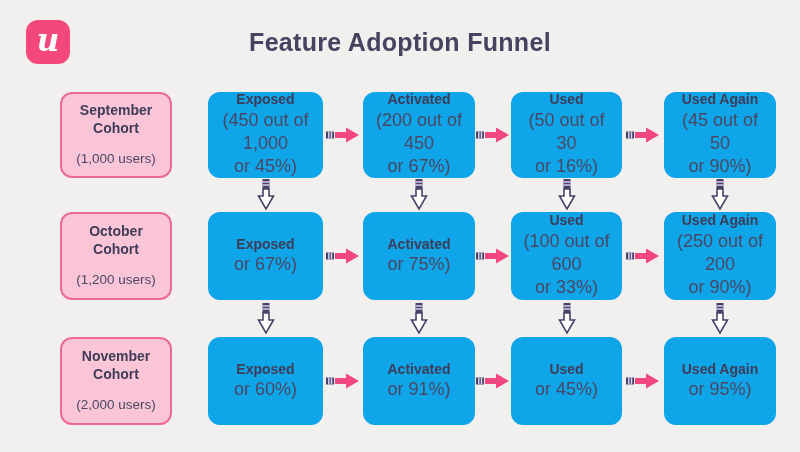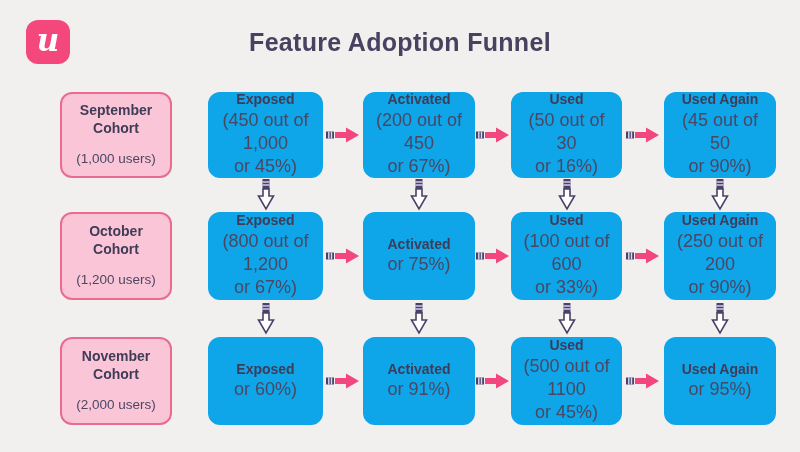--- a/index.html
+++ b/index.html
@@ -127,21 +127,20 @@
     <rect x="5.5" y="5.3" width="7" height="1.4" fill="#dcd6f7"></rect>
     <polygon points="6,10 12,10 12,17 16.5,17 9,30 1.5,17 6,17" fill="#ffffff" stroke="#4a4167" stroke-width="1.6"></polygon>
   </svg>
 
   <div class="box cohort" style="grid-area:3/1">
     <div class="box-title">October Cohort</div>
     <div class="box-line">(1,200 users)</div>
   </div>
   <div class="box stage" style="grid-area:3/3">
     <div class="box-title">Exposed</div>
-    <div class="box-line">(800 out of 1,200</div>
     <div class="box-line">or 67%)</div>
   </div>
   <svg class="arrow" style="grid-area:3/4" width="34" height="18" viewBox="0 0 34 18">
     <rect x="0" y="5.5" width="8" height="7" fill="#4a4167"></rect>
     <rect x="2.1" y="5.5" width="1.4" height="7" fill="#dcd6f7"></rect>
     <rect x="4.8" y="5.5" width="1.4" height="7" fill="#dcd6f7"></rect>
     <polygon points="9,6 20,6 20,1.5 33,9 20,16.5 20,12 9,12" fill="#f2477e"></polygon>
   </svg>
   <div class="box stage" style="grid-area:3/5">
     <div class="box-title">Activated</div>
@@ -214,21 +213,20 @@
     <div class="box-line">or 91%)</div>
   </div>
   <svg class="arrow" style="grid-area:5/6" width="34" height="18" viewBox="0 0 34 18">
     <rect x="0" y="5.5" width="8" height="7" fill="#4a4167"></rect>
     <rect x="2.1" y="5.5" width="1.4" height="7" fill="#dcd6f7"></rect>
     <rect x="4.8" y="5.5" width="1.4" height="7" fill="#dcd6f7"></rect>
     <polygon points="9,6 20,6 20,1.5 33,9 20,16.5 20,12 9,12" fill="#f2477e"></polygon>
   </svg>
   <div class="box stage" style="grid-area:5/7">
     <div class="box-title">Used</div>
-    <div class="box-line">(500 out of 1100</div>
     <div class="box-line">or 45%)</div>
   </div>
   <svg class="arrow" style="grid-area:5/8" width="34" height="18" viewBox="0 0 34 18">
     <rect x="0" y="5.5" width="8" height="7" fill="#4a4167"></rect>
     <rect x="2.1" y="5.5" width="1.4" height="7" fill="#dcd6f7"></rect>
     <rect x="4.8" y="5.5" width="1.4" height="7" fill="#dcd6f7"></rect>
     <polygon points="9,6 20,6 20,1.5 33,9 20,16.5 20,12 9,12" fill="#f2477e"></polygon>
   </svg>
   <div class="box stage" style="grid-area:5/9">
     <div class="box-title">Used Again</div>

